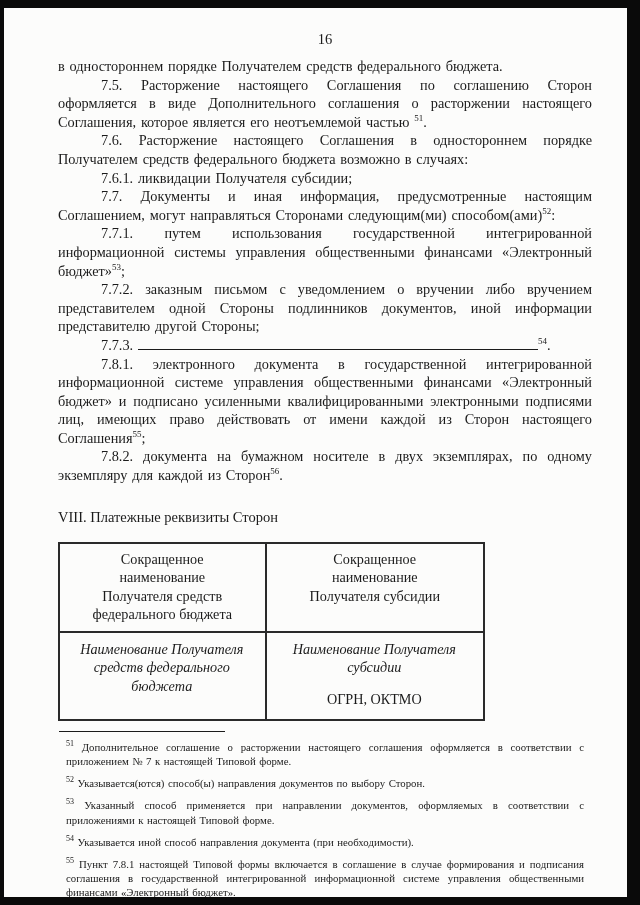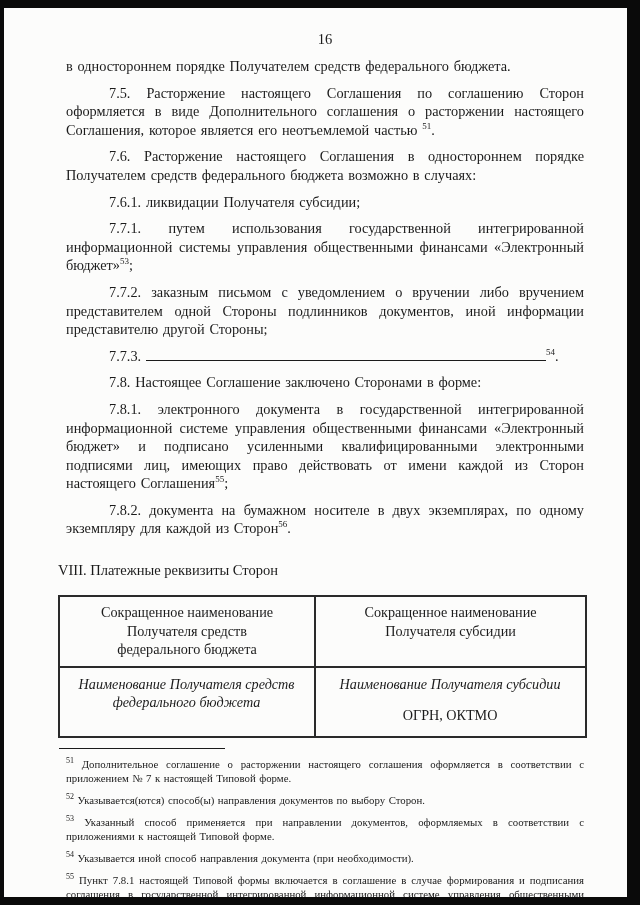--- a/index.html
+++ b/index.html
@@ -33,21 +33,21 @@
     top: 30px;
     width: 534px;
   }
   .page-number {
     text-align: center;
     font-size: 14.5px;
     line-height: 18px;
     margin: 0 0 9px 0;
   }
   .para {
-    margin: 8px;
+    margin: 0;
     font-size: 14.3px;
     line-height: 18.6px;
     text-align: justify;
     word-spacing: 1.2px;
   }
   .para.indent { text-indent: 43px; font-family: Liberation Serif, serif; }
   .para sup, .fnref {
     font-size: 9px;
     line-height: 0;
     vertical-align: super;
@@ -60,21 +60,21 @@
   }
   .section-heading {
     font-size: 14.5px;
     font-weight: normal;
     text-align: left;
     margin: 23px 0 15px 0;
     line-height: 19px;
   }
   table.payment {
     border-collapse: collapse;
-    width: 529px;
+    width: 427px;
     table-layout: fixed;
   }
   table.payment th, table.payment td {
     border: 2px solid var(--border);
     vertical-align: top;
   }
   table.payment th {
     font-weight: normal;
     font-size: 14.2px;
     line-height: 18.5px;
@@ -114,24 +114,24 @@
   <div class="edge edge-right"></div>
 
   <div class="content">
     <div class="page-number">16</div>
 
     <div>
         <p class="para">в одностороннем порядке Получателем средств федерального бюджета.</p>
         <p class="para indent">7.5. Расторжение настоящего Соглашения по соглашению Сторон оформляется в виде Дополнительного соглашения о расторжении настоящего Соглашения, которое является его неотъемлемой частью <sup class="fnref">51</sup>.</p>
         <p class="para indent">7.6. Расторжение настоящего Соглашения в одностороннем порядке Получателем средств федерального бюджета возможно в случаях:</p>
         <p class="para indent">7.6.1. ликвидации Получателя субсидии;</p>
+        <p class="para indent">7.7. Документы и иная информация, предусмотренные настоящим Соглашением, могут направляться Сторонами следующим(ми) способом(ами)<sup class="fnref">52</sup>:</p>
         <p class="para indent">7.7.1. путем использования государственной интегрированной информационной системы управления общественными финансами «Электронный бюджет»<sup class="fnref">53</sup>;</p>
         <p class="para indent">7.7.2. заказным письмом с уведомлением о вручении либо вручением представителем одной Стороны подлинников документов, иной информации представителю другой Стороны;</p>
         <p class="para indent">7.7.3. <span class="fill-line"></span><sup class="fnref">54</sup>.</p>
-        <p class="para indent">7.8. Настоящее Соглашение заключено Сторонами в форме:</p>
         <p class="para indent">7.8.1. электронного документа в государственной интегрированной информационной системе управления общественными финансами «Электронный бюджет» и подписано усиленными квалифицированными электронными подписями лиц, имеющих право действовать от имени каждой из Сторон настоящего Соглашения<sup class="fnref">55</sup>;</p>
         <p class="para indent">7.8.2. документа на бумажном носителе в двух экземплярах, по одному экземпляру для каждой из Сторон<sup class="fnref">56</sup>.</p>
       </div>
 
     <h2 class="section-heading">VIII. Платежные реквизиты Сторон</h2>
 
     <table class="payment">
       <colgroup>
         <col style="width:48.6%">
         <col style="width:51.4%">

